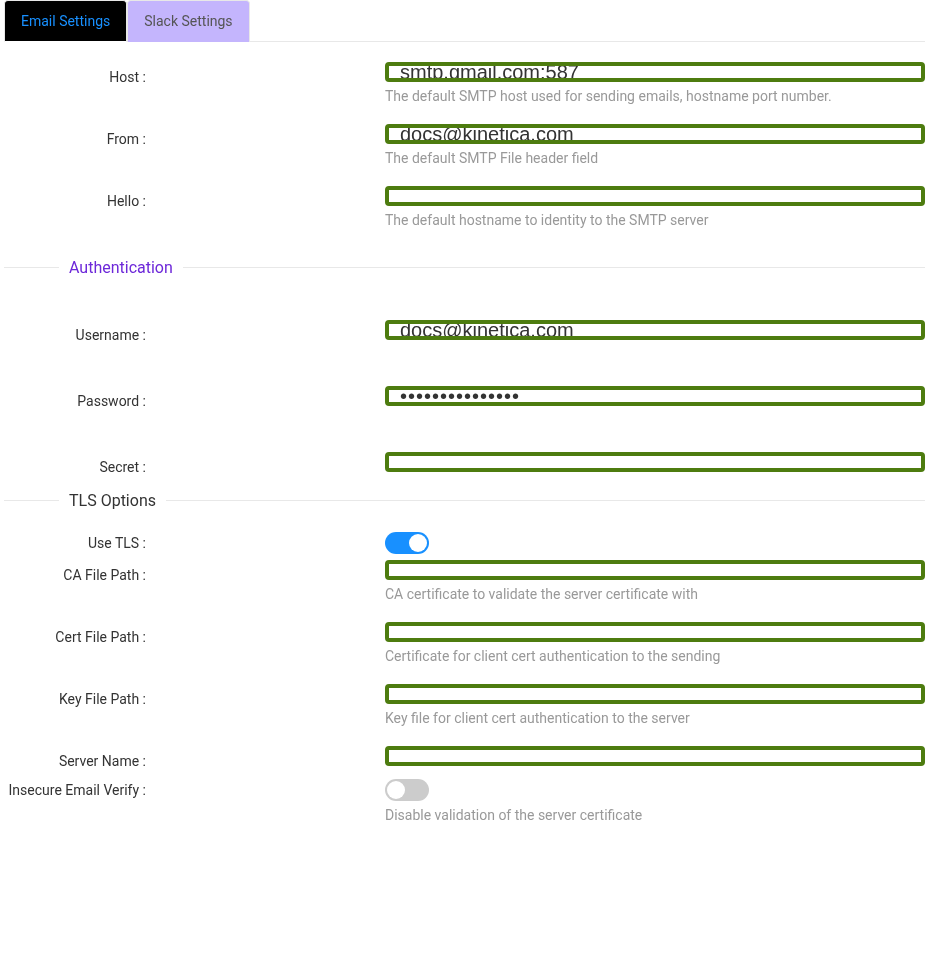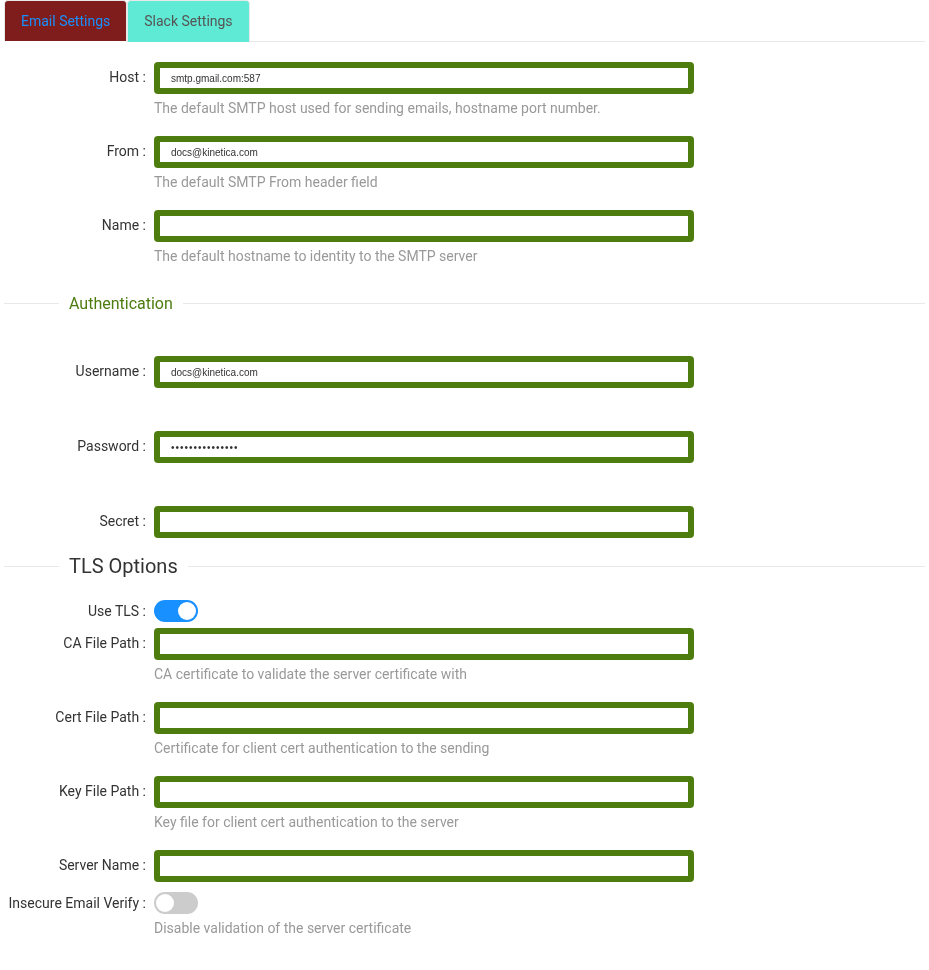--- a/index.html
+++ b/index.html
@@ -27,51 +27,52 @@
     border-bottom: none;
     border-top-left-radius: 4px;
     border-top-right-radius: 4px;
     margin-bottom: -1px;
     color: #555;
   }
   .tab.active {
     border-color: #e8e8e8;
     border-bottom: 1px solid #fff;
     color: #1890ff;
-    background: #7f1d1d;
+    background: #000000;
   }
   .tab.inactive {
-    background: #5eead4;
+    background: #c4b5fd;
     border-color: #e8e8e8;
     color: #555;
   }
   .form-row {
     display: flex;
     align-items: flex-start;
     margin-bottom: 6px;
+    justify-content: space-between;
   }
   .label-col-noc {
     width: 150px;
     text-align: right;
     padding-right: 8px;
     padding-top: 7px;
     font-size: 14px;
     color: #333;
   }
   .input-col {
     flex: 0 0 auto;
     width: 540px;
   }
   .text-input {
     width: 100%;
-    height: 32px;
+    height: 20px;
     padding: 4px 11px;
-    border: 6px solid #4d7c0f;
+    border: 4px solid #4d7c0f;
     border-radius: 4px;
-    font-size: 10px;
+    font-size: 20px;
     color: #333;
     outline: none;
   }
   .help-text {
     color: #999;
     font-size: 14px;
     margin-top: 6px;
     margin-bottom: 14px;
   }
   .section-header {
@@ -133,35 +134,35 @@
     <div class="input-col">
       <input type="text" class="text-input" value="smtp.gmail.com:587" style="">
       <div class="help-text">The default SMTP host used for sending emails, hostname port number.</div>
     </div>
   </div>
 
   <div class="form-row">
     <div class="label-col-noc"><span>From</span> :</div>
     <div class="input-col">
       <input type="text" class="text-input" value="docs@kinetica.com" style="">
-      <div class="help-text">The default SMTP From header field</div>
-    </div>
-  </div>
-
-  <div class="form-row">
-    <div class="label-col-noc"><span>Name</span> :</div>
+      <div class="help-text">The default SMTP File header field</div>
+    </div>
+  </div>
+
+  <div class="form-row">
+    <div class="label-col-noc"><span>Hello</span> :</div>
     <div class="input-col">
       <input type="text" class="text-input" value="" style="">
       <div class="help-text">The default hostname to identity to the SMTP server</div>
     </div>
   </div>
 
   <div class="section-header">
     <div style="width:55px;height:1px;background:#e8e8e8;"></div>
-    <div style="padding:0 10px;font-size:16px;color:#4d7c0f;">Authentication</div>
+    <div style="padding:0 10px;font-size:16px;color:#6d28d9;">Authentication</div>
     <div class="section-line"></div>
   </div>
 
   <div class="form-row gap-below">
     <div class="label-col-noc"><span>Username</span> :</div>
     <div class="input-col">
       <input type="text" class="text-input" value="docs@kinetica.com" style="">
     </div>
   </div>
 
@@ -175,21 +176,21 @@
 
   <div class="form-row gap-below">
     <div class="label-col-noc"><span>Secret</span> :</div>
     <div class="input-col">
       <input type="text" class="text-input" value="" style="">
     </div>
   </div>
 
   <div class="section-header">
     <div style="width:55px;height:1px;background:#e8e8e8;"></div>
-    <div style="padding:0 10px;font-size:20px;color:#333;">TLS Options</div>
+    <div style="padding:0 10px;font-size:16px;color:#333;">TLS Options</div>
     <div class="section-line"></div>
   </div>
 
   <div class="form-row" style="">
     <div class="label-col-noc"><span>Use TLS</span> :</div>
     <div class="input-col">
       <div class="switch on"><div class="knob"></div></div>
     </div>
   </div>
 

